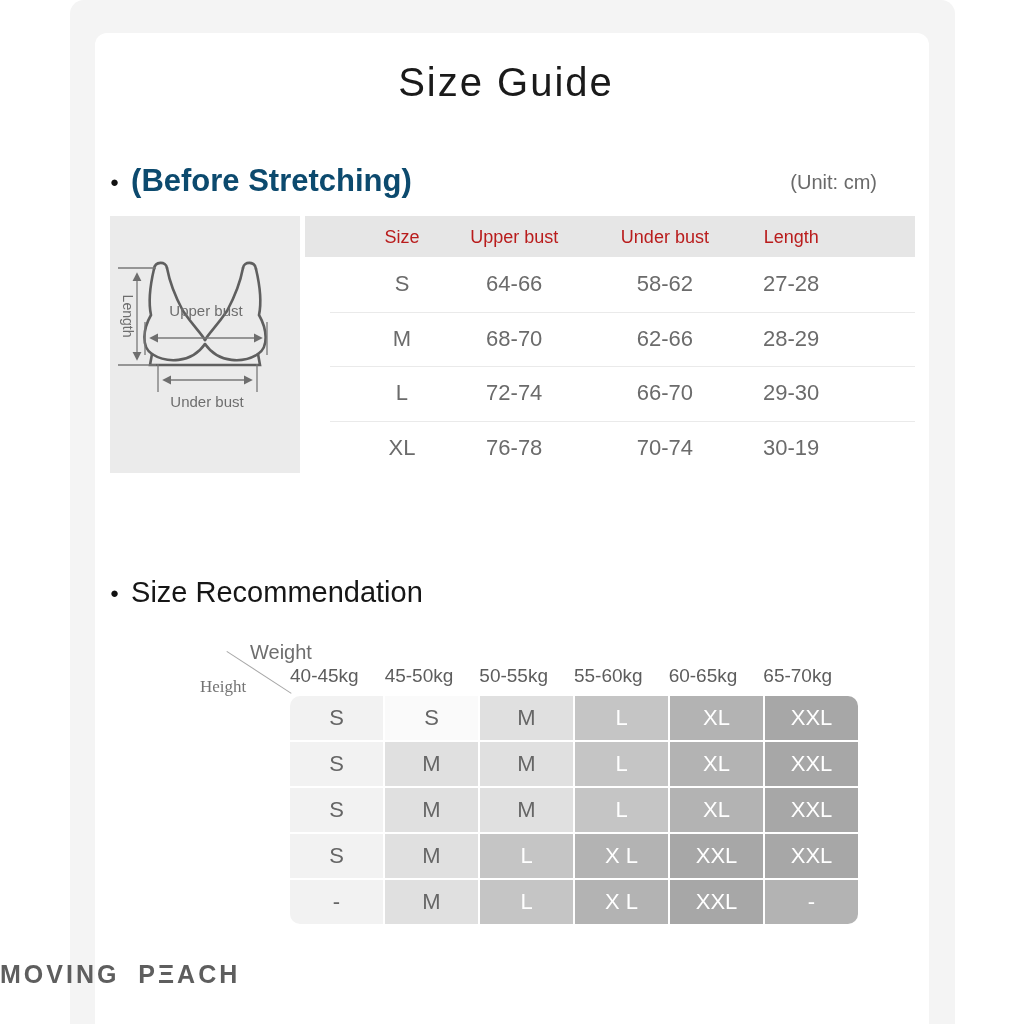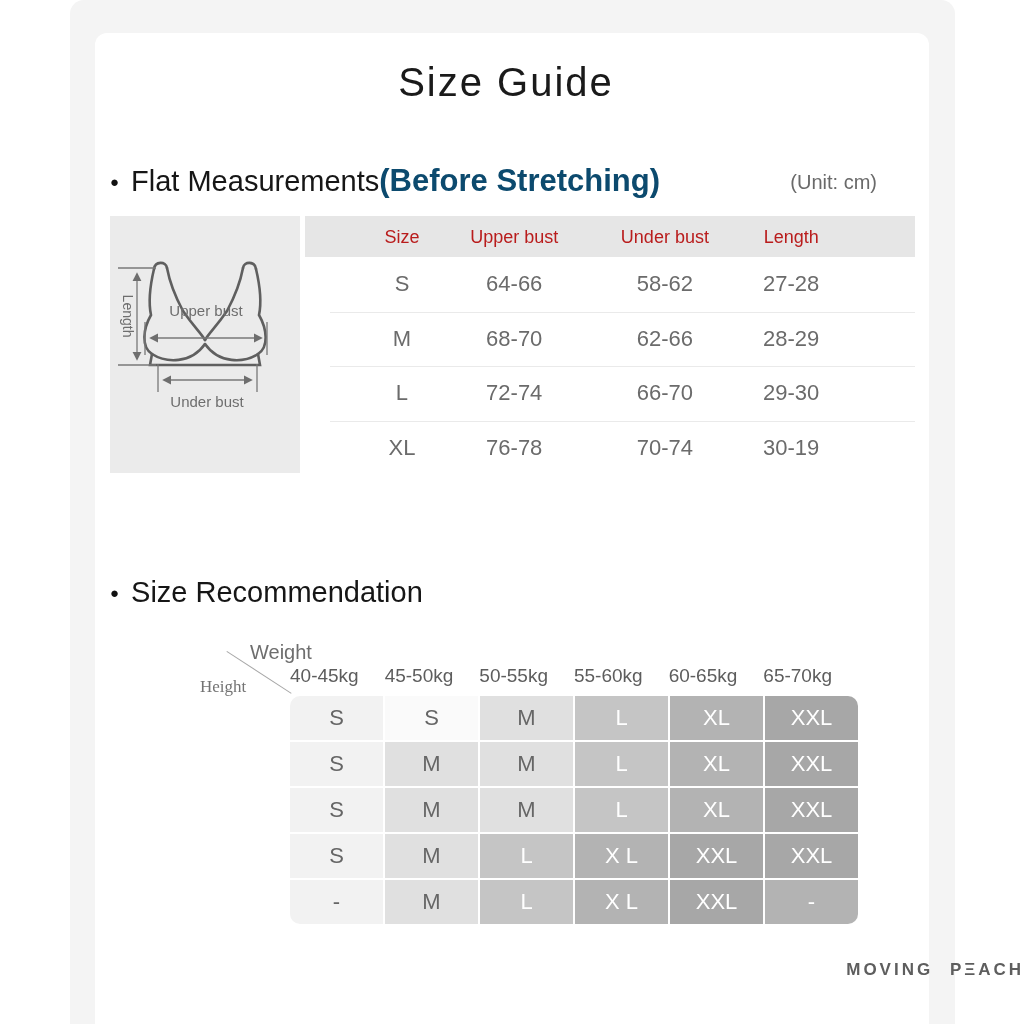--- a/index.html
+++ b/index.html
@@ -48,35 +48,34 @@
               grid-template-columns:repeat(6,1fr);}
   .weight-row span{text-align:left;font-size:19px;color:#5d5d5d;}
   .height-col{position:absolute;left:0;top:56px;width:127px;}
   .height-col div{height:44px;margin-bottom:2px;line-height:44px;text-align:right;
                   font-size:19px;color:#555;}
   .grid{position:absolute;left:140px;top:56px;width:568px;display:grid;
         grid-template-columns:repeat(6,1fr);grid-auto-rows:44px;gap:2px;
         border-radius:10px;overflow:hidden;}
   .mx-cell{display:flex;align-items:center;justify-content:center;font-size:22px;}
 
-  .brand{position:absolute;left:0;right:0;top:960px;text-align:right;font-size:17px;
+  .brand{position:absolute;left:0;right:0;top:960px;text-align:left;font-size:25px;
          font-weight:700;letter-spacing:3px;word-spacing:9px;color:#5e5e5e;}
 </style>
 </head>
 <body>
 
 <div class="page">
   <div class="frame"></div>
   <div class="card"></div>
 
   <div class="title">Size Guide</div>
 
   <div class="sec-head sec1">
     <span class="bullet">●</span>
-    <span class="main">Flat Measurements</span>
     <span class="suffix">(Before Stretching)</span>
   </div>
   <div class="unit">(Unit: cm)</div>
 
   <div class="diagram">
     <svg width="190" height="257" viewBox="0 0 190 257">
       <defs>
         <marker id="arw" viewBox="0 0 10 10" refX="8" refY="5" markerWidth="7" markerHeight="7" orient="auto-start-reverse">
           <path d="M0 0 L10 5 L0 10 z" fill="#6e6e6e"></path>
         </marker>

